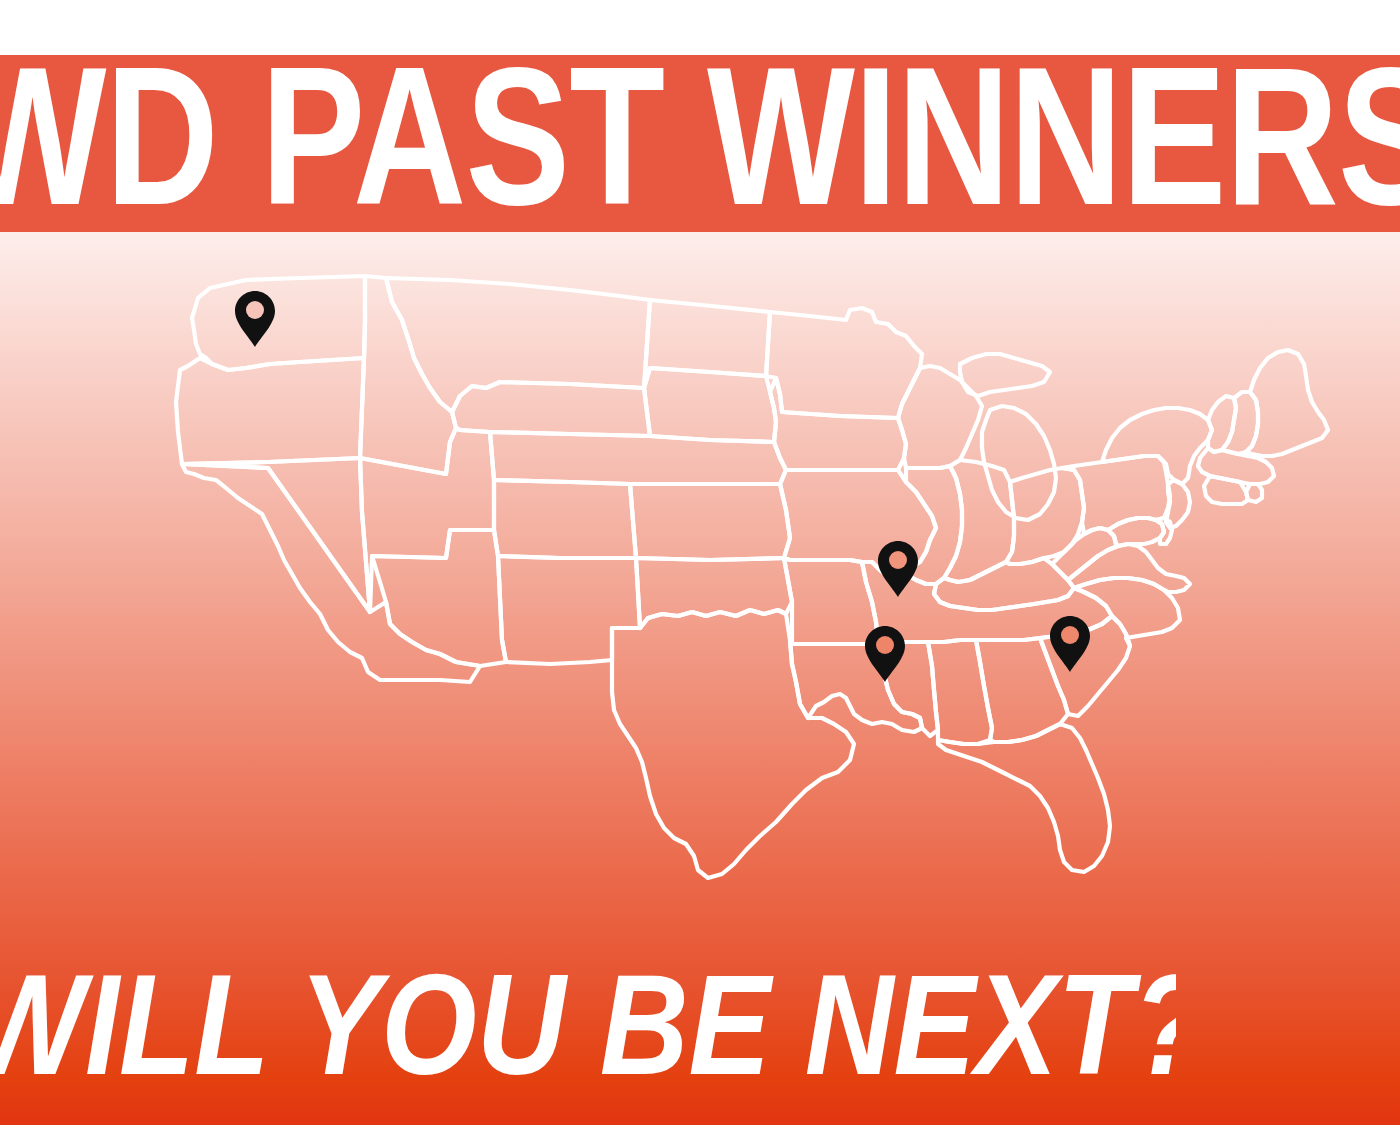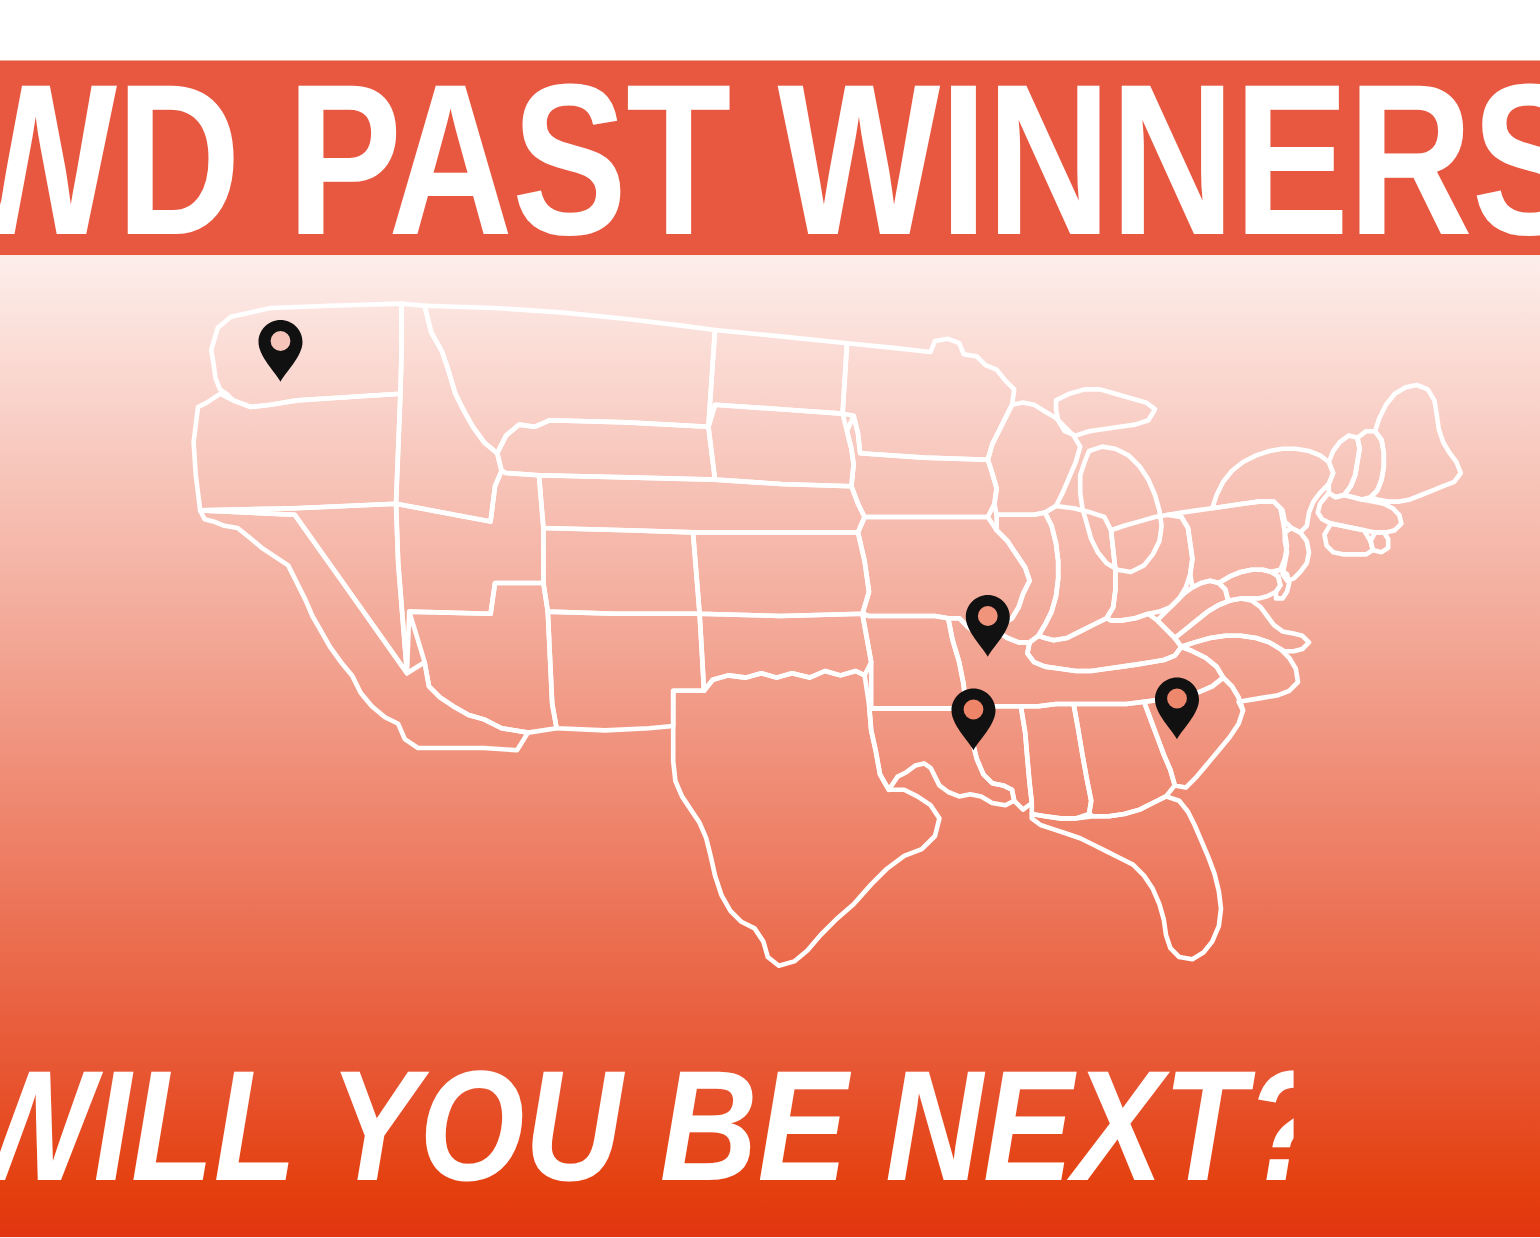--- a/index.html
+++ b/index.html
@@ -30,21 +30,21 @@
 
   
   .header-banner {
     position: absolute;
     left: 0;
     top: 55px;
     width: 1400px;
     height: 177px;
     background: #e8573f;
     display: flex;
-    align-items: center;
+    align-items: flex-start;
     justify-content: center;
     overflow: hidden;
   }
   .header-title {
     color: #ffffff;
     font-family: "Liberation Sans Narrow", "Liberation Sans", sans-serif;
     font-weight: 700;
     font-size: 196px;
     line-height: 0.78;
     letter-spacing: -1px;

